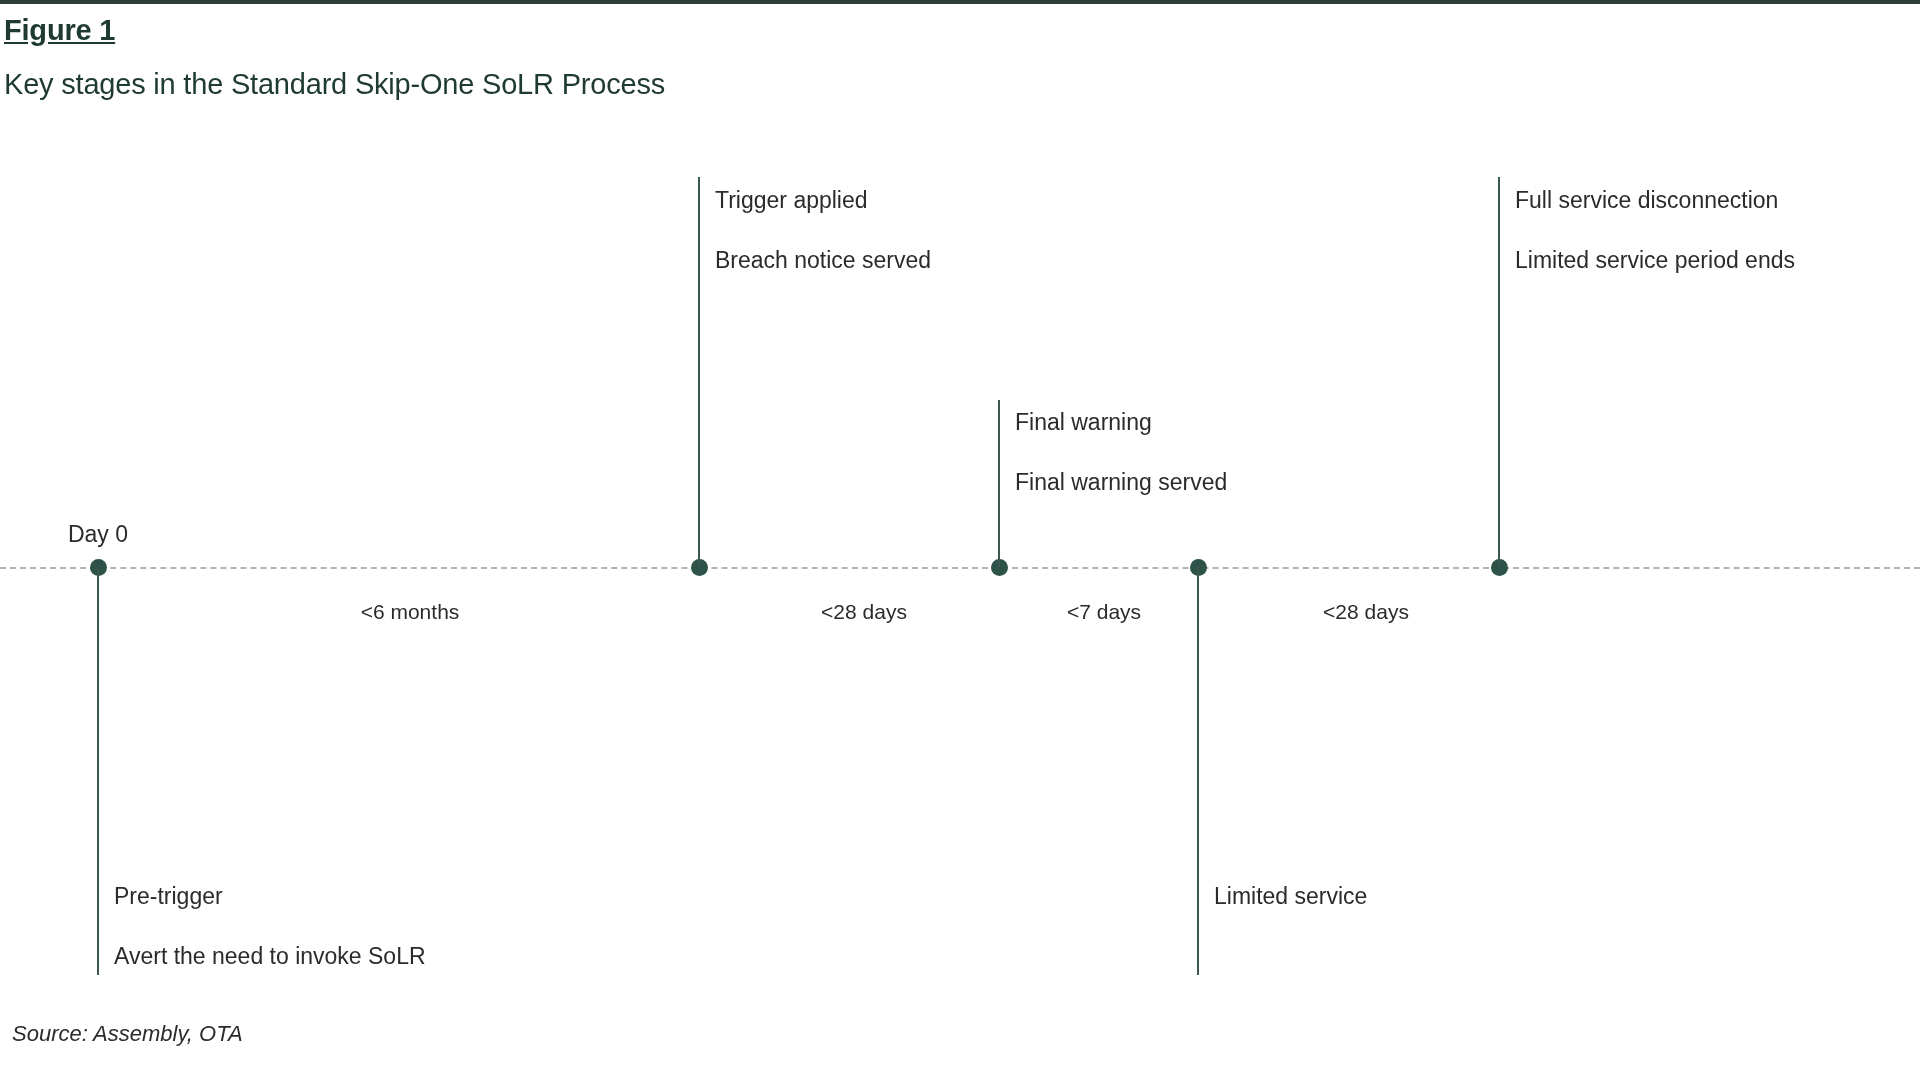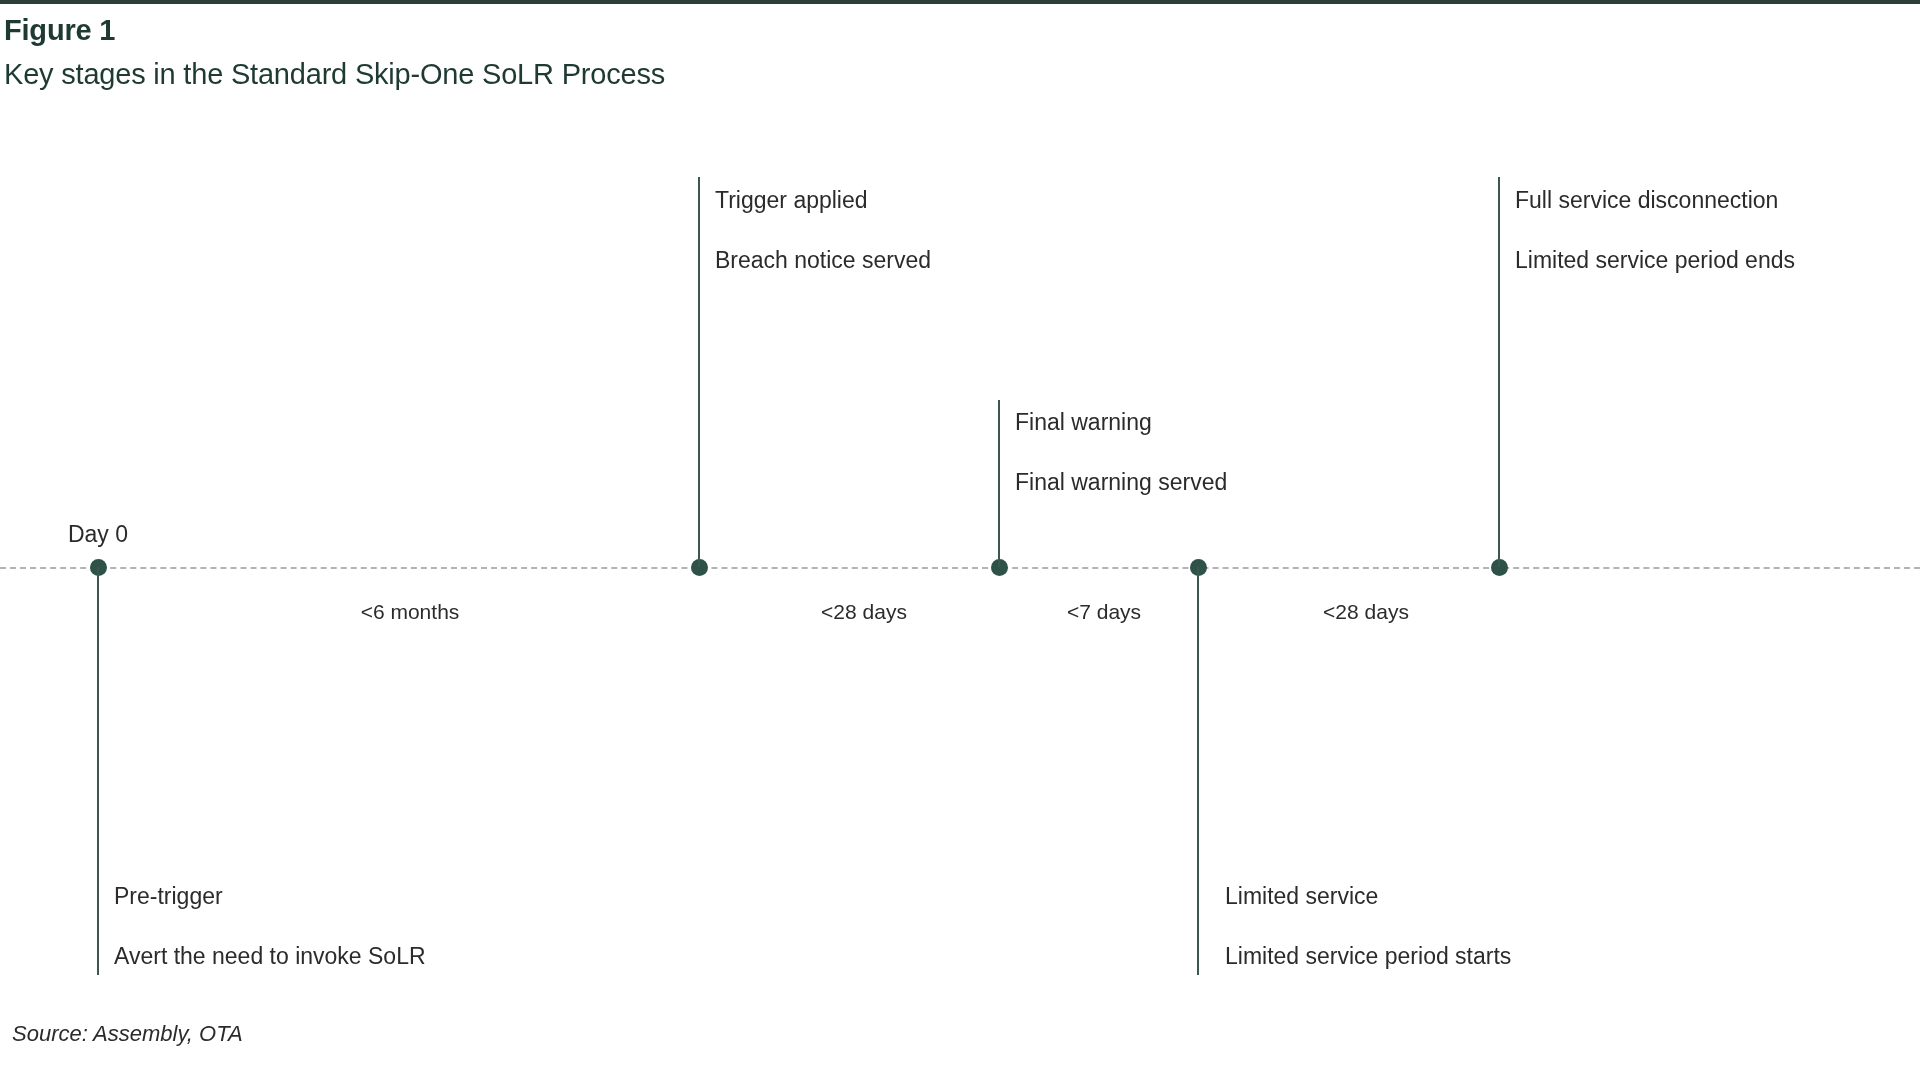--- a/index.html
+++ b/index.html
@@ -33,28 +33,29 @@
     top: 12px;
     width: 1800px;
   }
   #figure-label {
     font-size: 29px;
     font-weight: bold;
     color: #1f3a33;
     letter-spacing: -0.2px;
     line-height: 36px;
     white-space: nowrap;
+    text-decoration: underline;
   }
   #figure-title {
     font-size: 29px;
     font-weight: normal;
     color: #1f3a33;
     letter-spacing: -0.2px;
     line-height: 40px;
-    margin-top: 6px;
+    margin-top: 16px;
     white-space: nowrap;
   }
 
   
   #timeline {
     position: absolute;
     left: 0;
     top: 0;
     width: 1920px;
     height: 1080px;
@@ -175,23 +176,22 @@
         <div class="marker-dot"></div>
         <div class="marker-stem" style="top: 400px; height: 167px;"></div>
         <div class="label-block" style="top: 408px;">
           <div class="label-line">Final warning</div>
           <div class="label-line">Final warning served</div>
         </div>
       </div>
       <div class="marker" style="left: 1198px;">
         <div class="marker-dot"></div>
         <div class="marker-stem" style="top: 567px; height: 408px;"></div>
-        <div class="label-block" style="top: 882px; margin-left: 11px;">
+        <div class="label-block" style="top: 882px;">
           <div class="label-line">Limited service</div>
-          <div class="label-line">Limited service period starts</div>
         </div>
       </div>
       <div class="marker" style="left: 1499px;">
         <div class="marker-dot"></div>
         <div class="marker-stem" style="top: 177px; height: 390px;"></div>
         <div class="label-block" style="top: 186px;">
           <div class="label-line">Full service disconnection</div>
           <div class="label-line">Limited service period ends</div>
         </div>
       </div>

